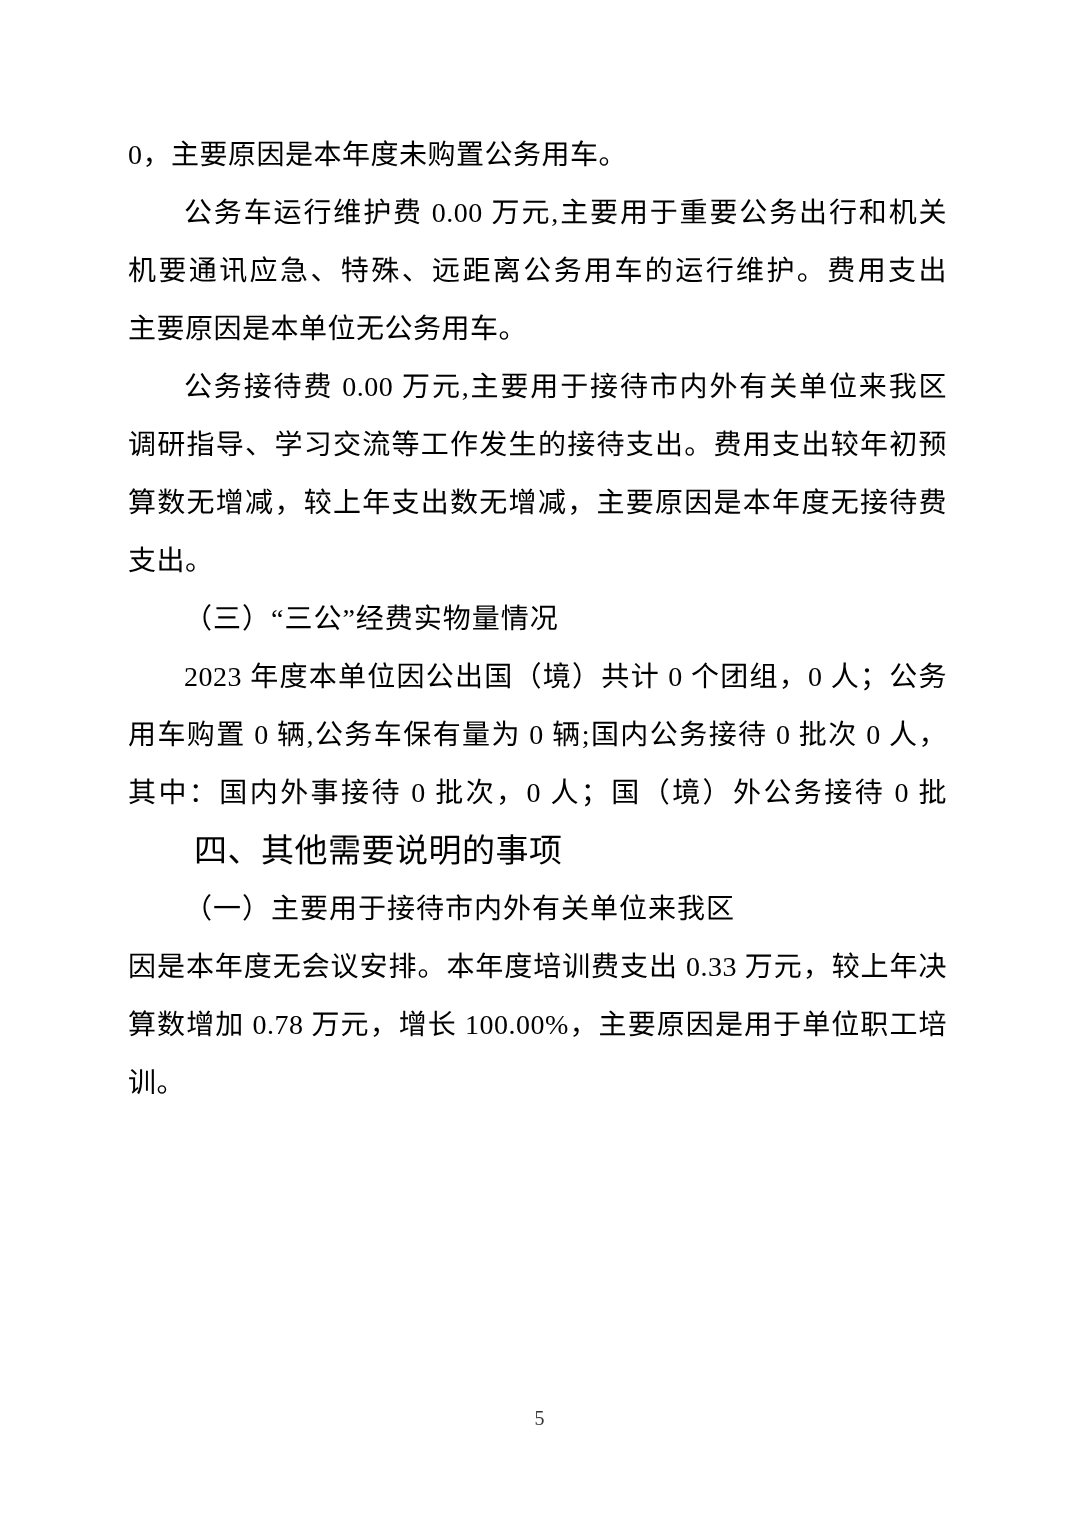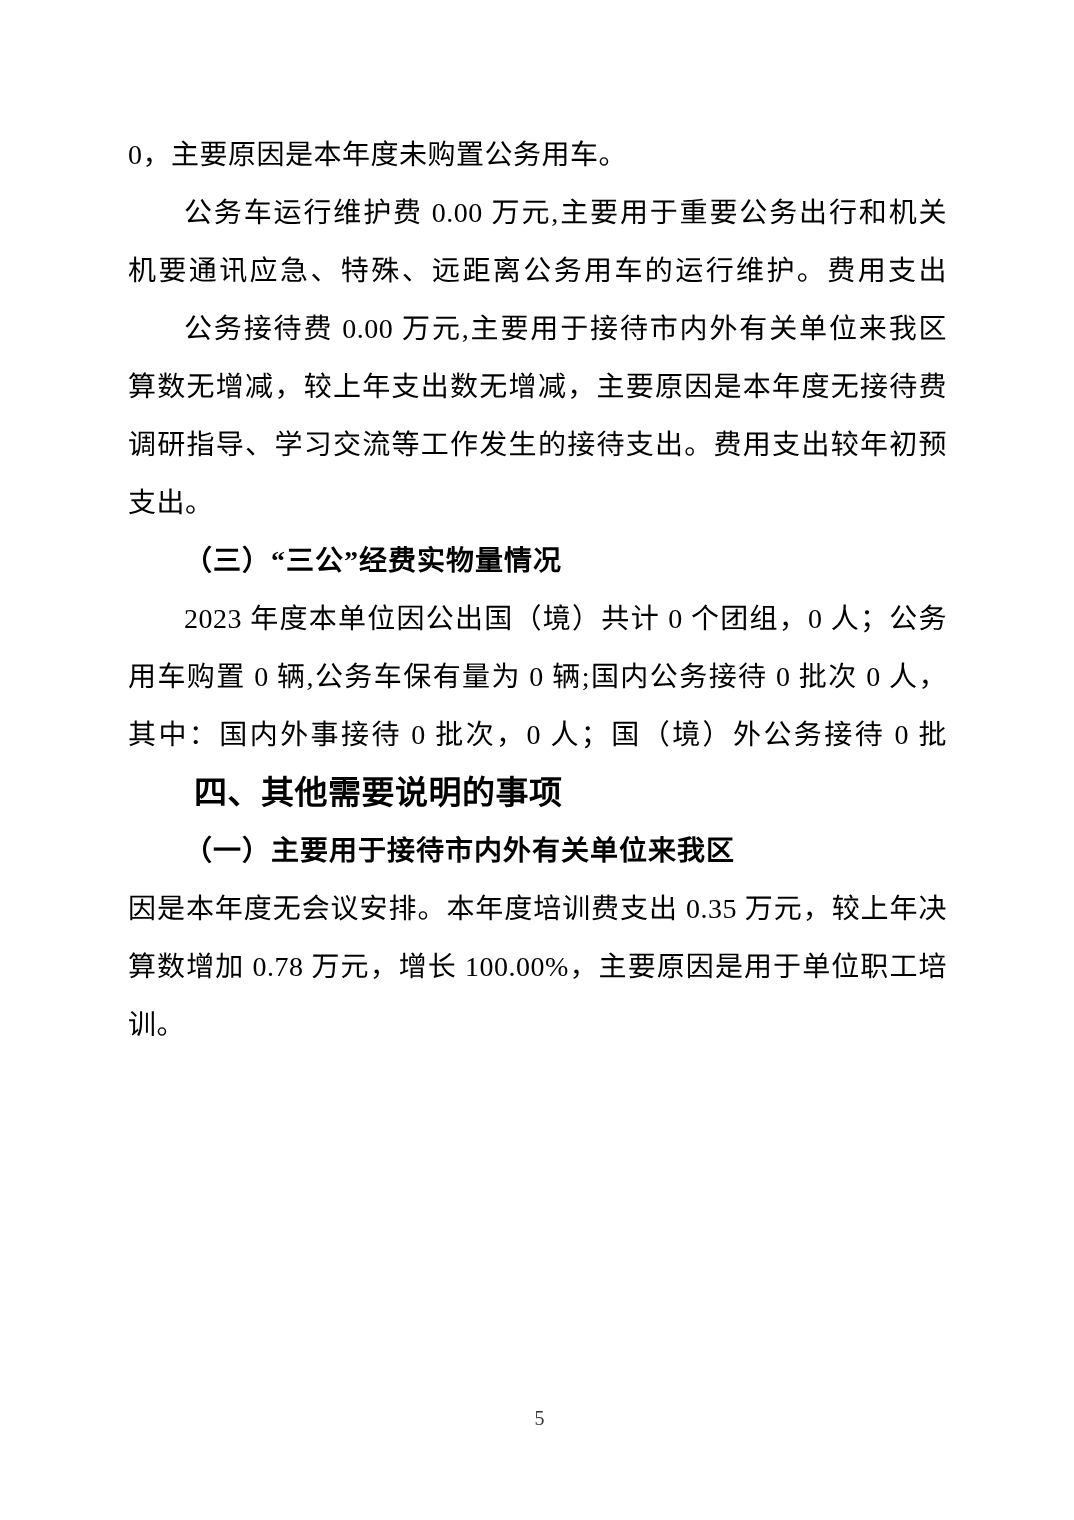--- a/index.html
+++ b/index.html
@@ -34,21 +34,21 @@
     letter-spacing: 0.5px;
   }
   .last {
     text-align: left;
     text-align-last: left;
   }
   .indent {
     text-indent: 2em;
   }
   .heading {
-    font-weight: 700;
+    font-weight: 400;
     text-align: center;
     text-align-last: left;
   }
   .kai {
     font-family: "Liberation Serif", "DejaVu Serif", serif;
     letter-spacing: 1px;
   }
   .hei {
     font-family: "Liberation Sans", "DejaVu Sans", sans-serif;
     font-size: 33px;
@@ -66,28 +66,29 @@
   }
 </style>
 </head>
 <body>
 
 <div class="page">
   <div class="content">
     <div class="line last">0，主要原因是本年度未购置公务用车。</div>
     <div class="line indent">公务车运行维护费 0.00 万元,主要用于重要公务出行和机关</div>
     <div class="line">机要通讯应急、特殊、远距离公务用车的运行维护。费用支出 0，</div>
+    <div class="line last">主要原因是本单位无公务用车。</div>
     <div class="line indent">公务接待费 0.00 万元,主要用于接待市内外有关单位来我区</div>
+    <div class="line">调研指导、学习交流等工作发生的接待支出。费用支出较年初预</div>
     <div class="line">算数无增减，较上年支出数无增减，主要原因是本年度无接待费</div>
-    <div class="line">调研指导、学习交流等工作发生的接待支出。费用支出较年初预</div>
     <div class="line last">支出。</div>
     <div class="line heading kai indent">（三）“三公”经费实物量情况</div>
     <div class="line indent">2023 年度本单位因公出国（境）共计 0 个团组，0 人；公务</div>
     <div class="line">用车购置 0 辆,公务车保有量为 0 辆;国内公务接待 0 批次 0 人，</div>
     <div class="line">其中：国内外事接待 0 批次，0 人；国（境）外公务接待 0 批次，</div>
     <div class="line heading hei indent">四、其他需要说明的事项</div>
     <div class="line heading kai indent">（一）主要用于接待市内外有关单位来我区</div>
-    <div class="line">因是本年度无会议安排。本年度培训费支出 0.35 万元，较上年决</div>
+    <div class="line">因是本年度无会议安排。本年度培训费支出 0.33 万元，较上年决</div>
     <div class="line">算数增加 0.78 万元，增长 100.00%，主要原因是用于单位职工培</div>
     <div class="line last">训。</div>
   </div>
   <div class="footer">5</div>
 </div>
 
 </body></html>

